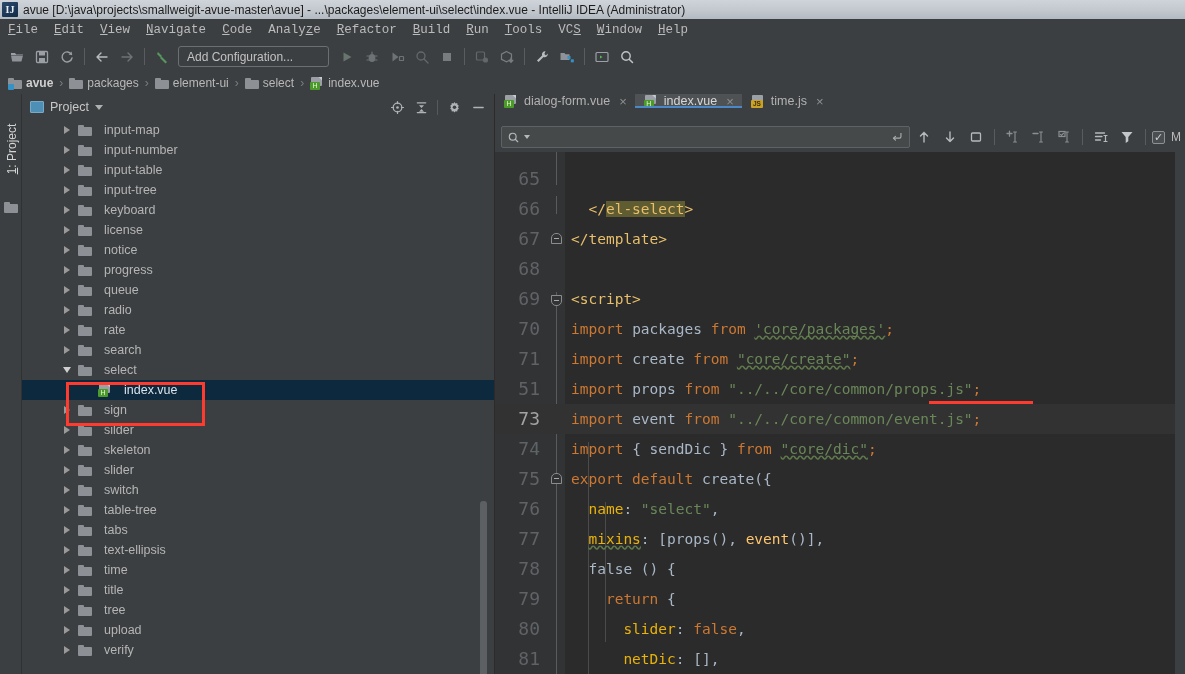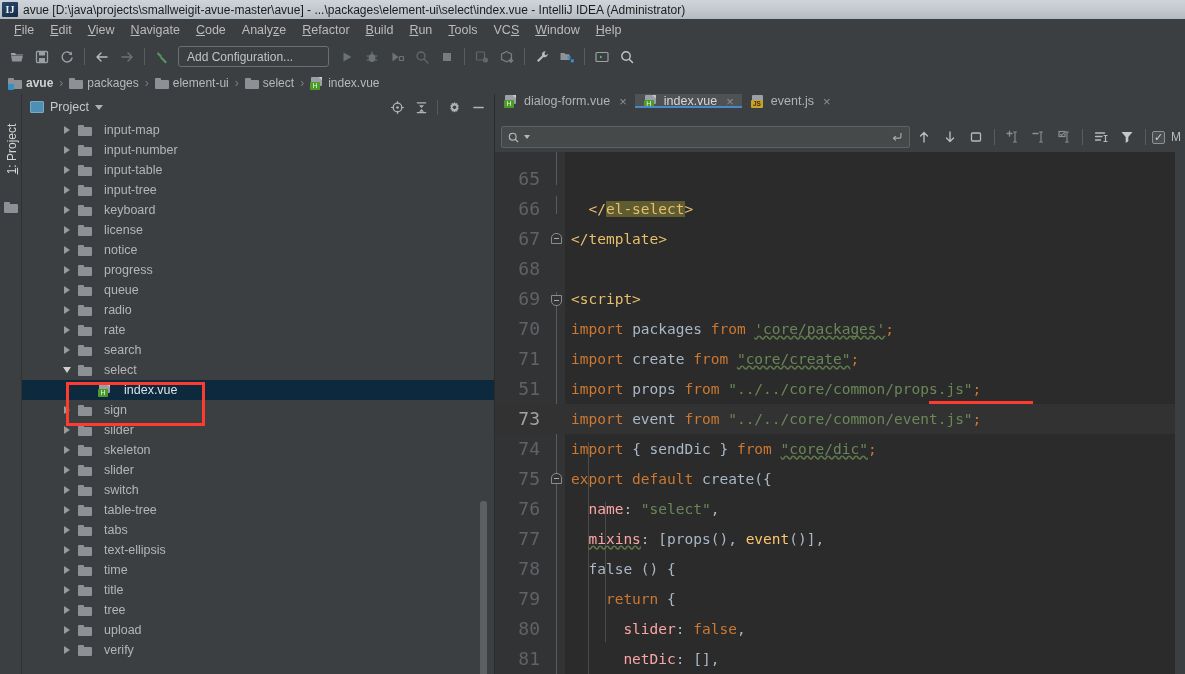--- a/index.html
+++ b/index.html
@@ -29,21 +29,21 @@
   }
   .title-text {
     font-size: 12px; color: #1b1b1b; white-space: nowrap;
     font-family: "Liberation Sans", sans-serif;
   }
 
   
   .menubar {
     position: absolute; left: 0; top: 19px; width: 1185px; height: 22px;
     background: #3c3f41;
-    display: flex; align-items: center; padding-left: 6px;
+    display: flex; align-items: center;  font-family: Liberation Mono, monospace;
   }
   .menu-item {
     padding: 2px 8px; font-size: 12.5px; color: #bbbbbb; white-space: nowrap;
     cursor: default;
   }
   .menu-item .mn { text-decoration: underline; }
 
   
   .toolbar {
     position: absolute; left: 0; top: 41px; width: 1185px; height: 31px;
@@ -231,21 +231,21 @@
 
   
   .iguide { position:absolute; width:1px; background:#4b4b4b; }
 
   
   .k  { color:#cc7832; }  
   .tg { color:#e8bf6a; }  
   .st { color:#6a8759; }  
   .id { color:#a9b7c6; }  
   .fn { color:#ffc66d; }  
-  .pr { color:#fca5a5; }  
+  .pr { color:#eab308; }  
   .pn { color:#a9b7c6; }  
   .hl { background:#5f5c32; }
   .wavy { text-decoration: underline wavy #5f7a4a; text-decoration-skip-ink:none; }
 
   
   .anno-box {
     position: absolute; left: 66px; top: 382px; width: 139px; height: 44px;
     border: 3px solid #ff3b30; pointer-events: none; z-index: 60;
   }
   .anno-underline {
@@ -713,21 +713,21 @@
             <span class="h">H</span>
           </span>
         <span>index.vue</span>
         <span class="tab-close">×</span>
       </div>
       <div class="etab">
         <span class="js-ico">
             <span class="pg"></span>
             <span class="h">JS</span>
           </span>
-        <span>event.js</span>
+        <span>time.js</span>
         <span class="tab-close">×</span>
       </div>
     </div>
 
     <div class="findbar">
       <div class="find-field">
         <span>
           <svg width="13" height="13" viewBox="0 0 16 16">
               <circle cx="7" cy="7" r="4.2" fill="none" stroke="#b6b9bc" stroke-width="1.4"></circle>
               <path d="M10.2 10.2l3 3" stroke="#b6b9bc" stroke-width="1.5" stroke-linecap="round"></path>

